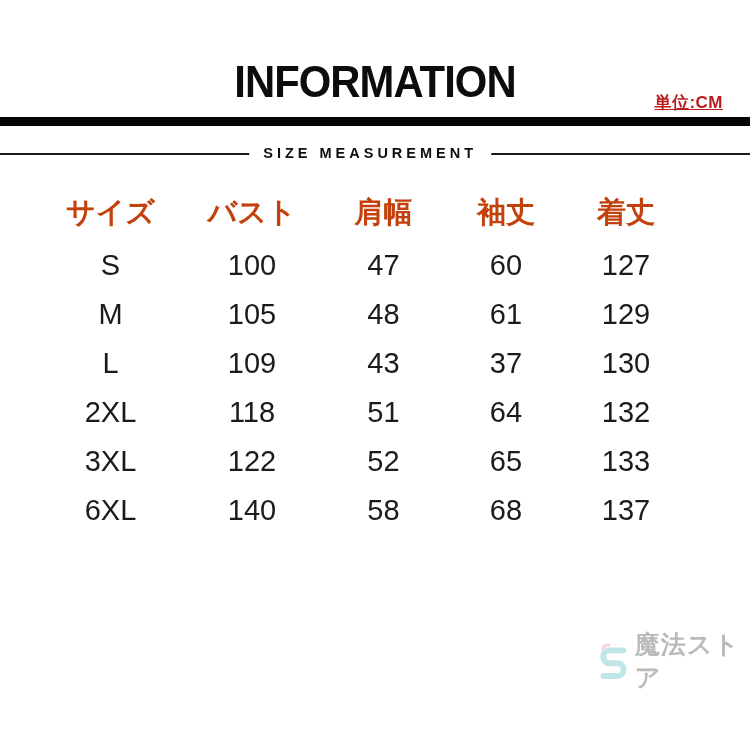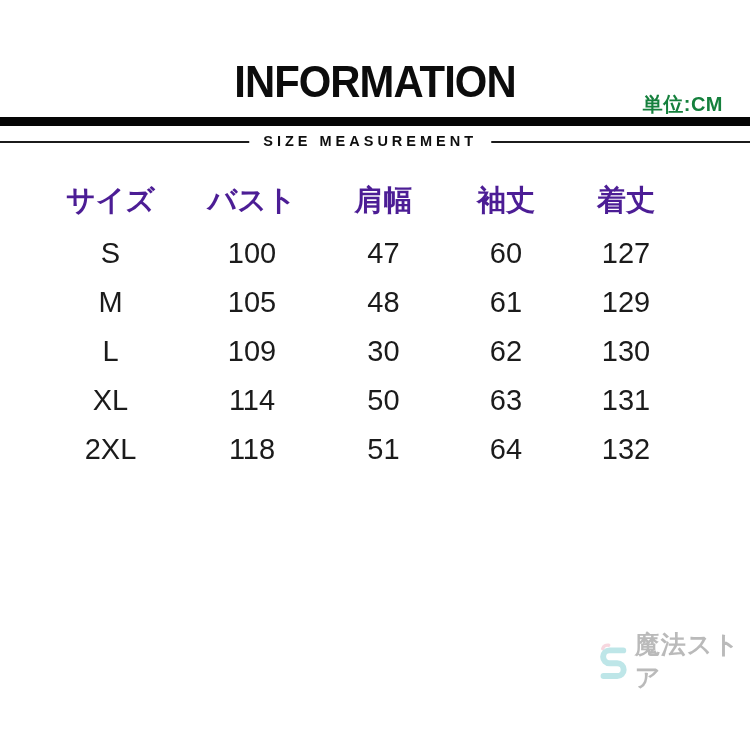--- a/index.html
+++ b/index.html
@@ -19,32 +19,33 @@
     font-size:44px;
     font-weight:bold;
     letter-spacing:-1px;
     color:#0c0c0c;
     line-height:1;
     transform:scaleX(.95);
   }
   .unit {
     position:absolute;
     top:91px; right:27px;
-    font-size:20px;
+    font-size:17px;
     font-weight:600;
-    color:#15803d;
+    color:#b91c1c;
     letter-spacing:.5px;
+    text-decoration:underline;
   }
   .bar {
     margin-top:13px;
     height:9px;
     width:100%;
     background:#050505;
   }
-  .subtitle-wrap { position:relative; height:24px; margin-top:3px;text-decoration:underline; }
+  .subtitle-wrap { position:relative; height:24px; margin-top:15px;text-decoration:underline; }
   .subtitle-line {
     position:absolute; top:50%; left:0; right:0;
     height:2px; background:#1b1b1b;
   }
   .subtitle {
     position:absolute; left:50%; top:50%;
     transform:translate(-52%,-50%);
     background:#ffffff;
     padding:0 14px;
     font-size:14.5px;
@@ -56,21 +57,21 @@
 
   table.size-table {
     position:relative; z-index:1;
     margin-left:38px; margin-top:20px;
     border-collapse:collapse;
   }
   .size-table th {
     height:54px;
     font-size:29px;
     font-weight:bold;
-    color:#4c1d95;
+    color:#c2410c;
     text-align:center; vertical-align:middle;
   }
   .size-table td {
     height:47px;
     font-size:29px;
     font-weight:400;
     color:#1b1b1b;
     text-align:center; vertical-align:middle;
   }
 
@@ -132,37 +133,44 @@
         <tr>
           <td>M</td>
           <td>105</td>
           <td>48</td>
           <td>61</td>
           <td>129</td>
         </tr>
         <tr>
           <td>L</td>
           <td>109</td>
-          <td>30</td>
-          <td>62</td>
+          <td>43</td>
+          <td>37</td>
           <td>130</td>
-        </tr>
-        <tr>
-          <td>XL</td>
-          <td>114</td>
-          <td>50</td>
-          <td>63</td>
-          <td>131</td>
         </tr>
         <tr>
           <td>2XL</td>
           <td>118</td>
           <td>51</td>
           <td>64</td>
           <td>132</td>
+        </tr>
+        <tr>
+          <td>3XL</td>
+          <td>122</td>
+          <td>52</td>
+          <td>65</td>
+          <td>133</td>
+        </tr>
+        <tr>
+          <td>6XL</td>
+          <td>140</td>
+          <td>58</td>
+          <td>68</td>
+          <td>137</td>
         </tr>
       </tbody>
   </table>
 
   <div class="watermark">
     <svg viewBox="0 0 44 44" aria-hidden="true">
       <path d="M9 7 a6 6 0 0 1 7 -4" fill="none" stroke="#f2b7c6" stroke-width="4" stroke-linecap="round"></path>
       <path d="M33 9 H17 a7.5 7.5 0 0 0 0 15 h9 a7.5 7.5 0 0 1 0 15 H10" fill="none" stroke="#8ad2d6" stroke-width="7" stroke-linecap="round"></path>
     </svg>
     <span class="wm-text" style="color: rgb(169, 169, 169);">魔法ストア</span>

